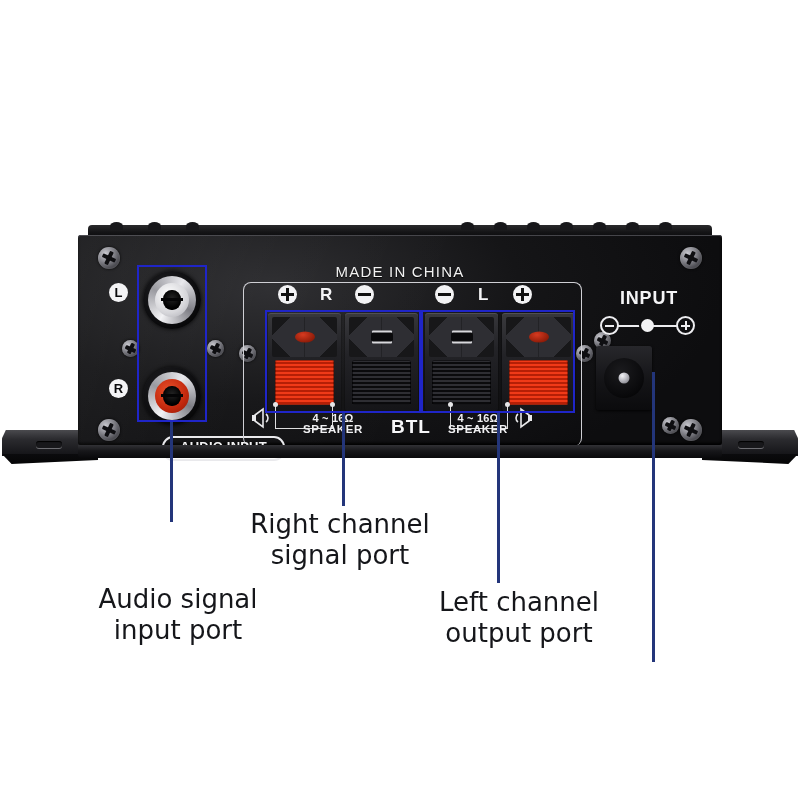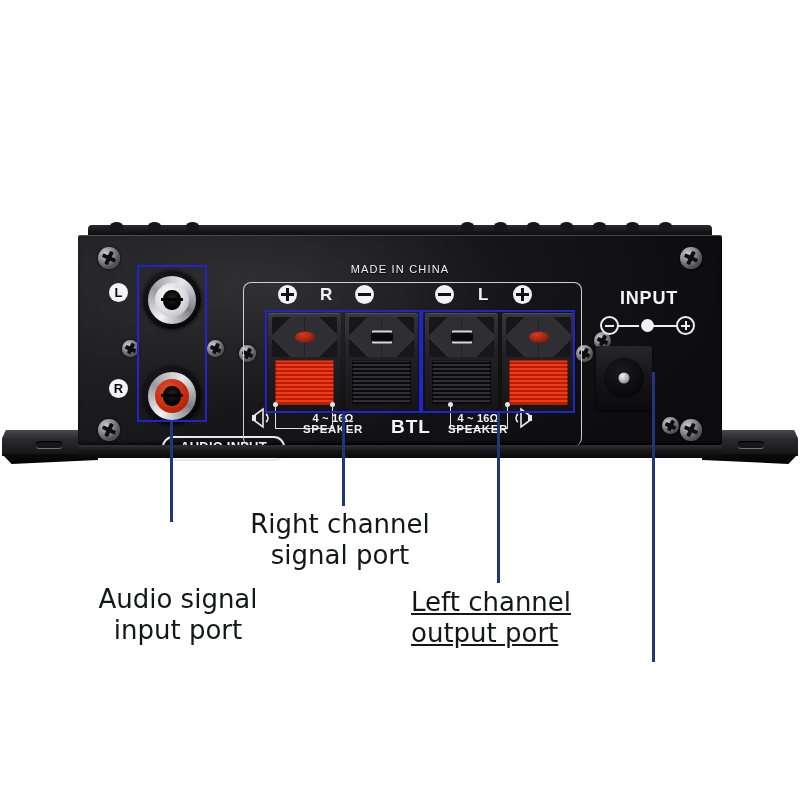--- a/index.html
+++ b/index.html
@@ -75,21 +75,21 @@
   .screw .cross-a,.screw .cross-b{
     position:absolute;background:#0e0e11;border-radius:1px;
   }
   .screw .cross-a{left:50%;top:18%;width:4px;height:64%;margin-left:-2px;transform:rotate(25deg);}
   .screw .cross-b{top:50%;left:18%;height:4px;width:64%;margin-top:-2px;transform:rotate(25deg);}
   .screw.sm{width:17px;height:17px;}
 
   
   .made-in{
     position:absolute;left:0;top:28px;width:644px;text-align:center;
-    color:#f2f2f2;font-size:11px;letter-spacing:1.2px;font-weight:400;
+    color:#f2f2f2;font-size:15px;letter-spacing:1.2px;font-weight:400;
     text-shadow:0 1px 1px #000;
   }
 
   
   .rca{
     position:absolute;width:58px;height:58px;border-radius:50%;
     background:radial-gradient(circle at 38% 32%, #1d1d20 0%, #0d0d0f 60%, #000 100%);
     box-shadow:0 0 4px rgba(0,0,0,0.9);
   }
   .rca .ring-out{
@@ -462,16 +462,16 @@
 
   <div class="leader" style="left:170px;top:422px;height:100px;"></div>
   <div class="leader" style="left:342px;top:413px;height:93px;"></div>
   <div class="leader" style="left:497px;top:413px;height:170px;"></div>
   <div class="leader" style="left:652px;top:372px;height:290px;"></div>
 
   <div class="note" style="left:93px;top:584px;text-align:center;width:170px;">Audio signal
 input port</div>
   <div class="note" style="left:240px;top:509px;text-align:center;width:200px;">Right channel
 signal port</div>
-  <div class="note" style="left:411px;top:587px;width:182px;text-decoration:underline;">Left channel
+  <div class="note" style="left:428px;top:587px;text-align:center;width:182px;">Left channel
 output port</div>
 
 </div>
 
 </body></html>

